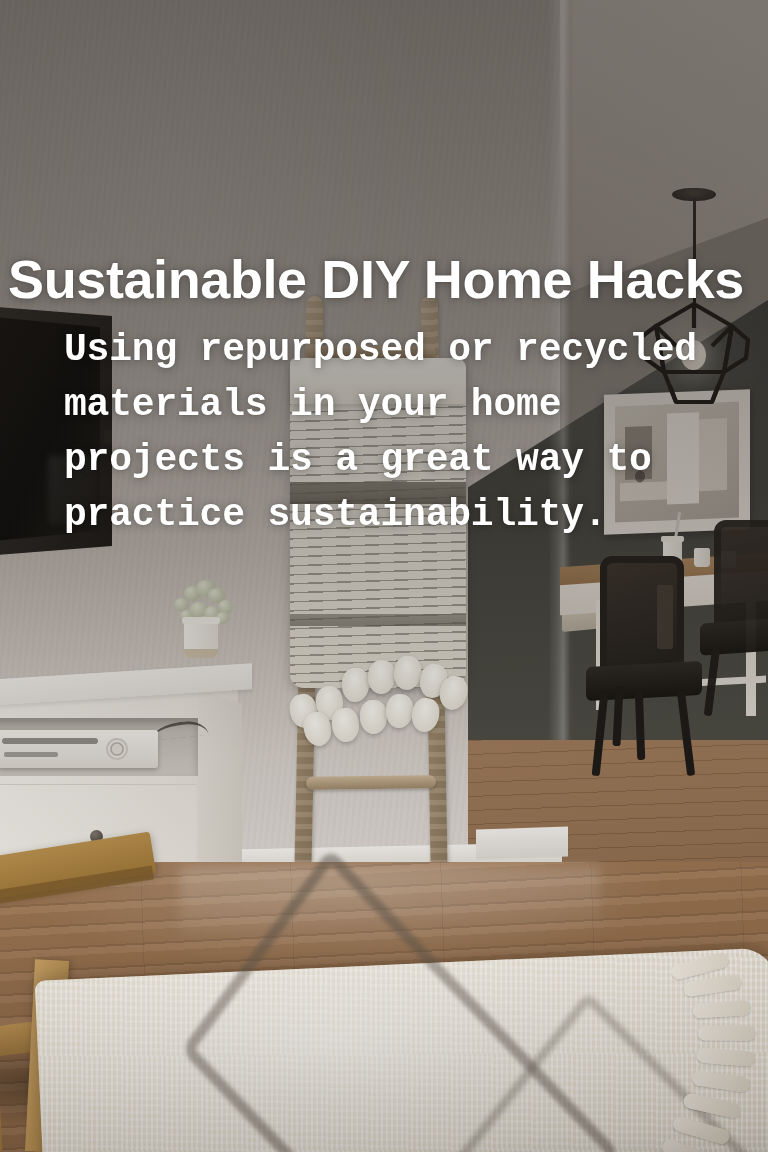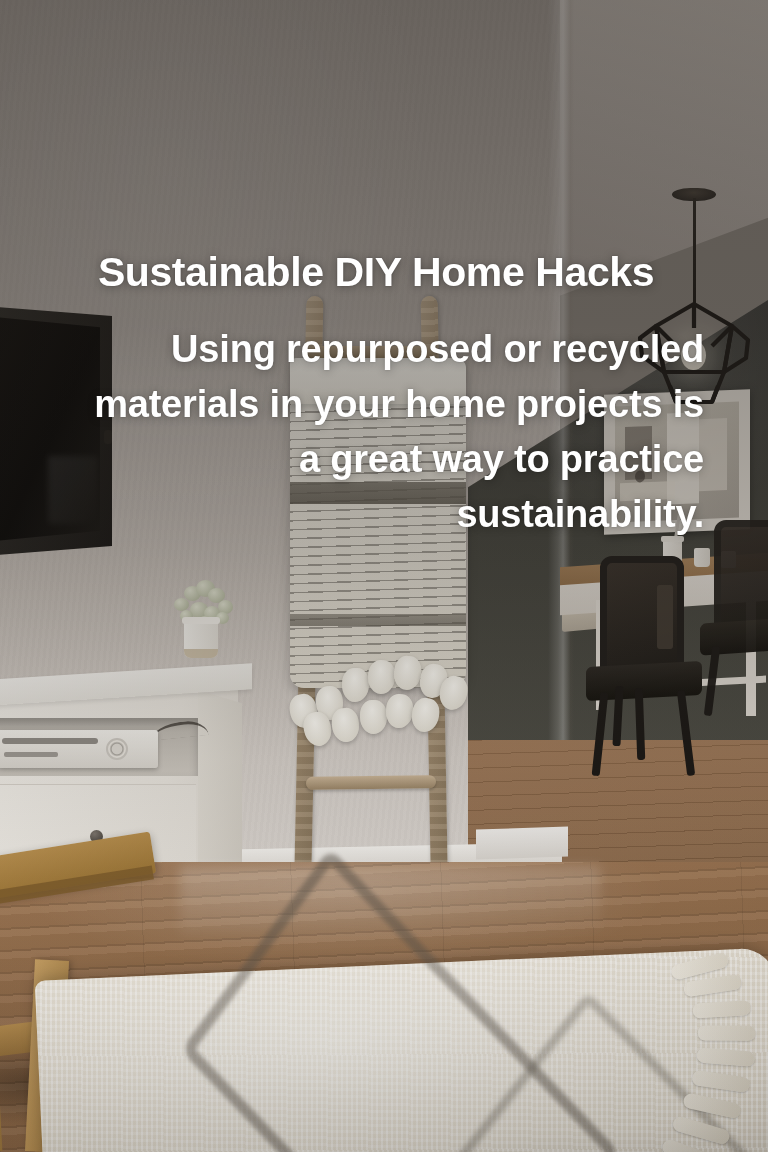--- a/index.html
+++ b/index.html
@@ -491,39 +491,39 @@
     position:absolute;inset:0;
     display:flex; flex-direction:column;
     align-items:center;
   }
   .headline{
     margin:0;
     position:absolute;
     top:251px; left:0; right:16px;
     text-align:center;
     color:#ffffff;
-    font-size:41px;
+    font-size:54px;
     font-weight:bold;
     letter-spacing:-0.4px;
     line-height:1.05;
     text-shadow:0 1px 10px rgba(0,0,0,.34), 0 0 2px rgba(0,0,0,.22);
     font-family:"Liberation Sans", sans-serif;
   }
   .subcopy{
     margin:0;
     position:absolute;
     top:322px; left:64px; right:64px;
-    text-align:right;
+    text-align:left;
     color:#ffffff;
     font-size:38px;
     font-weight:bold;
     line-height:55px;
     letter-spacing:-0.2px;
     text-shadow:0 1px 10px rgba(0,0,0,.32), 0 0 2px rgba(0,0,0,.20);
-    font-family:Liberation Sans, sans-serif;
+    font-family:Liberation Mono, monospace;
   }
   .watermark{
     margin:0;
     position:absolute;
     top:1043px; left:0; right:0;
     text-align:center;
     color:#ffffff;
     font-size:35px;
     font-weight:bold;
     letter-spacing:-0.3px;

